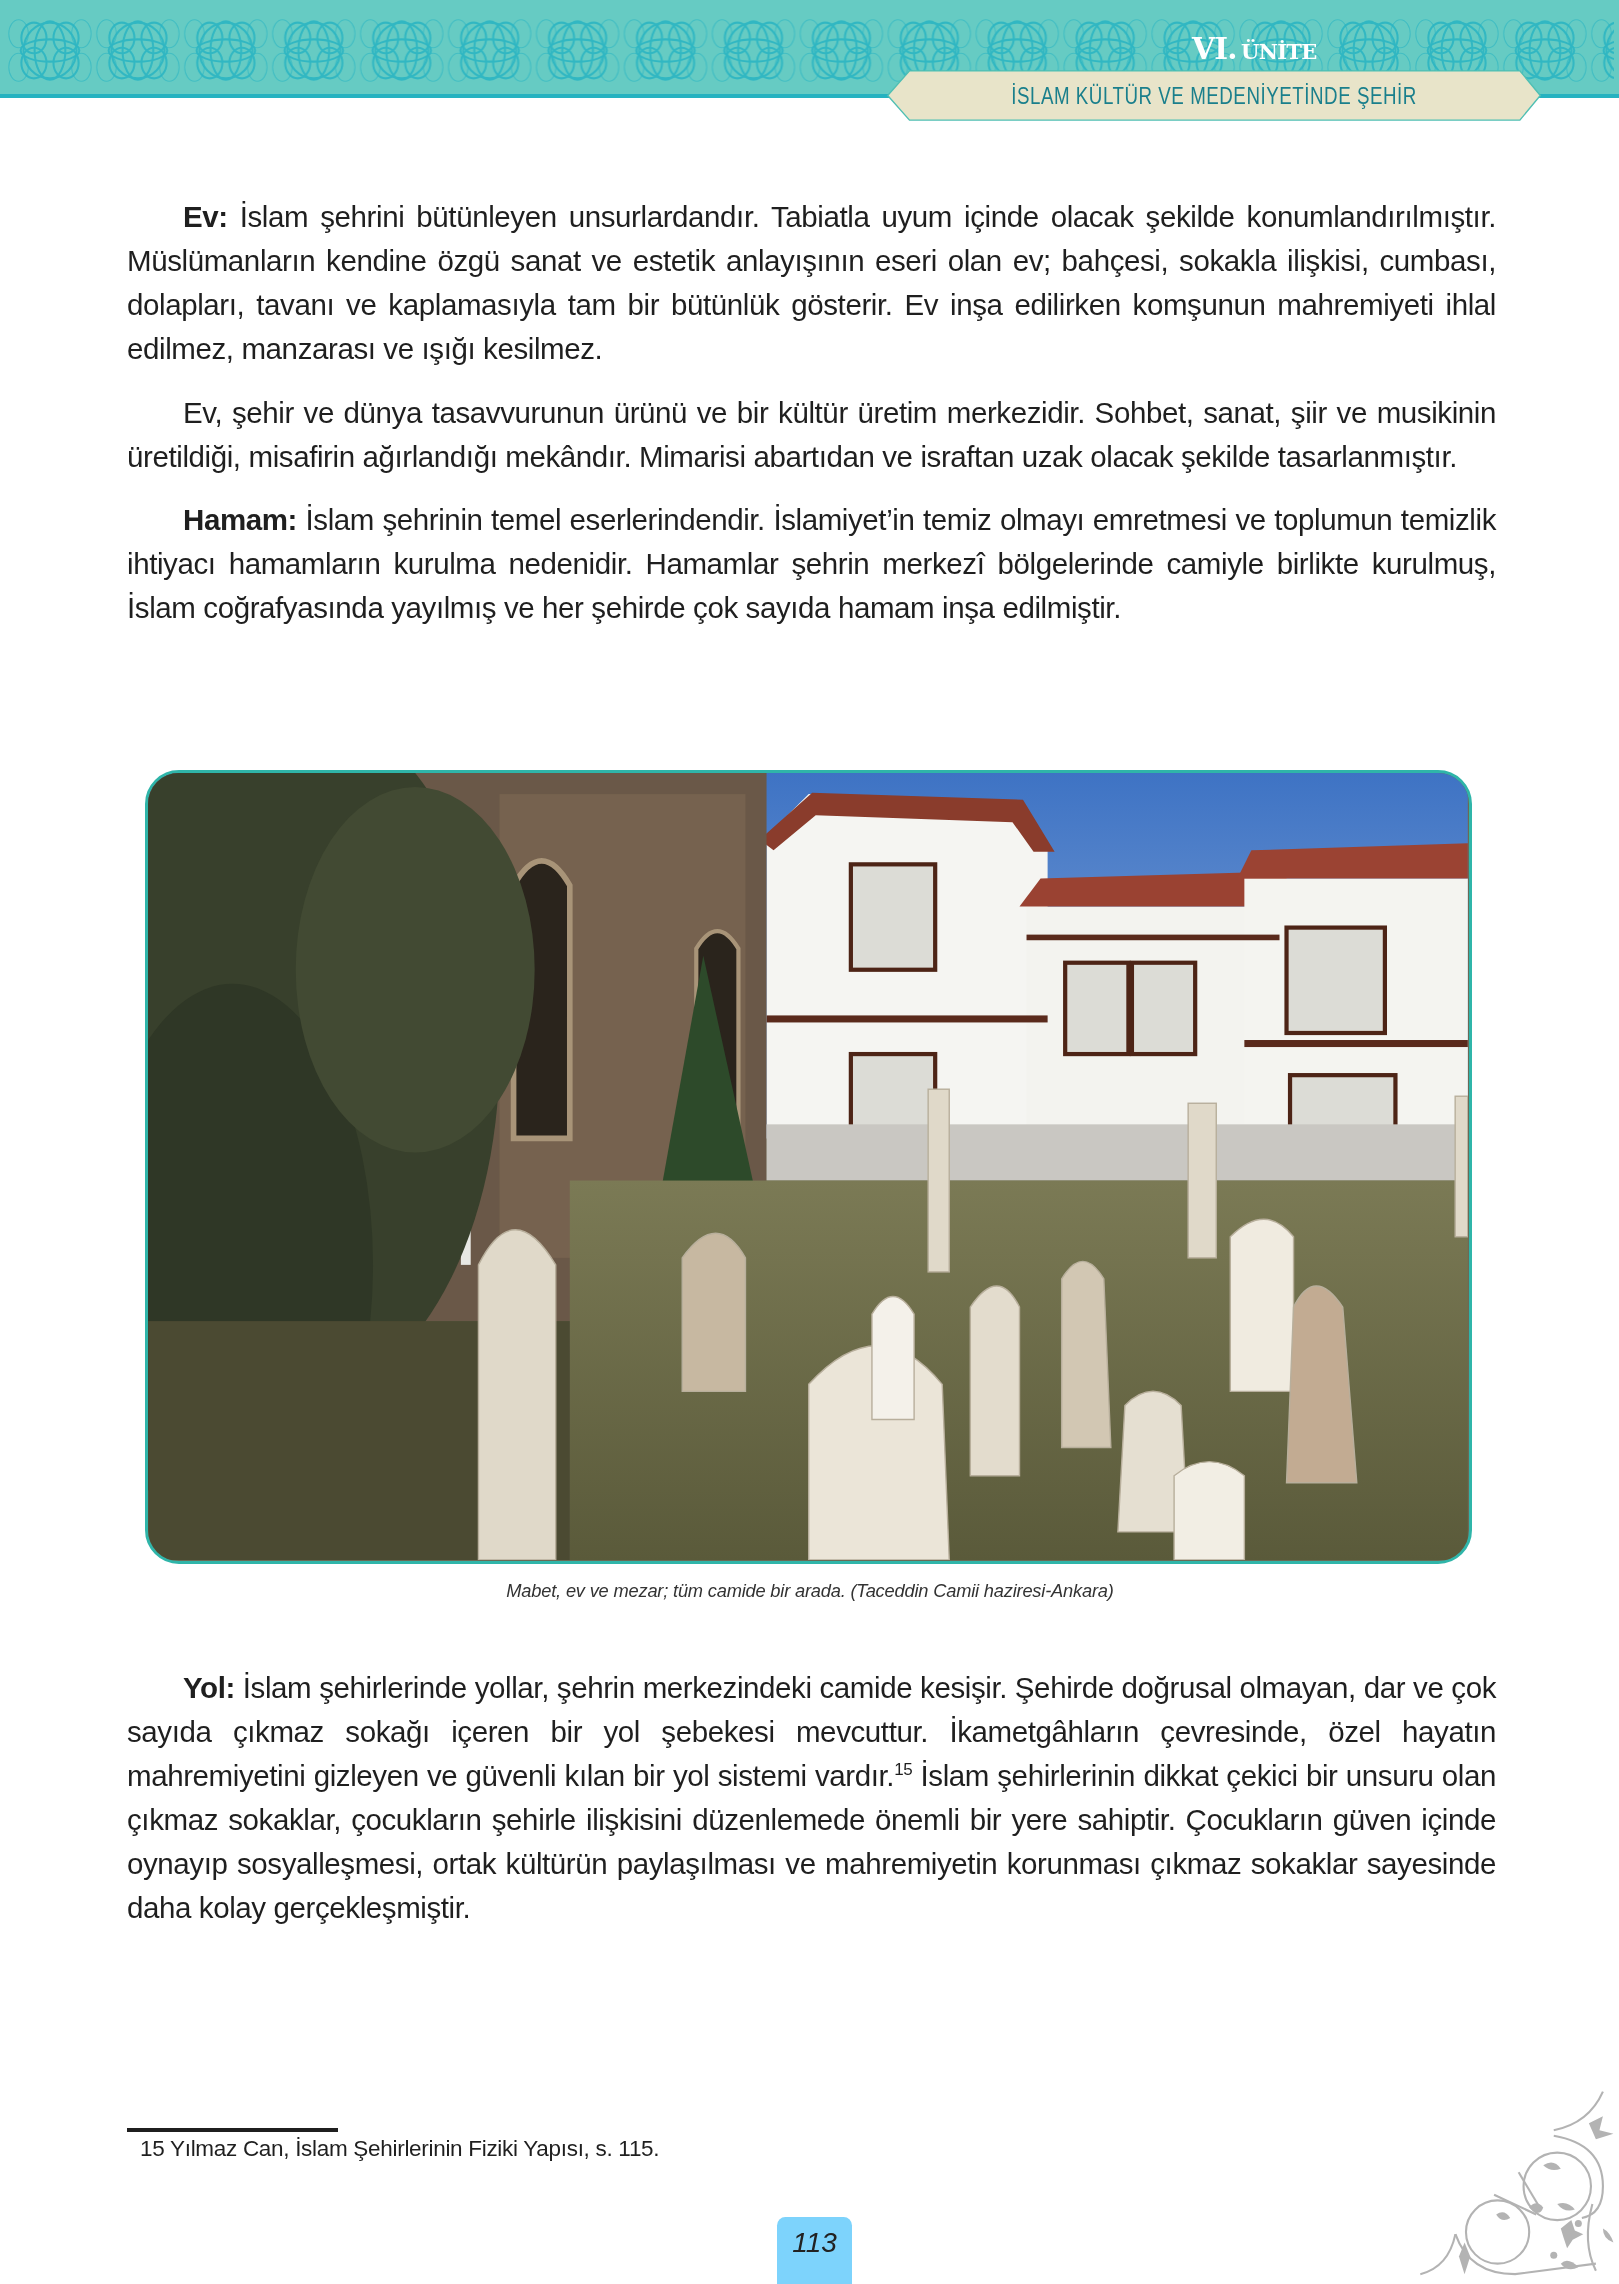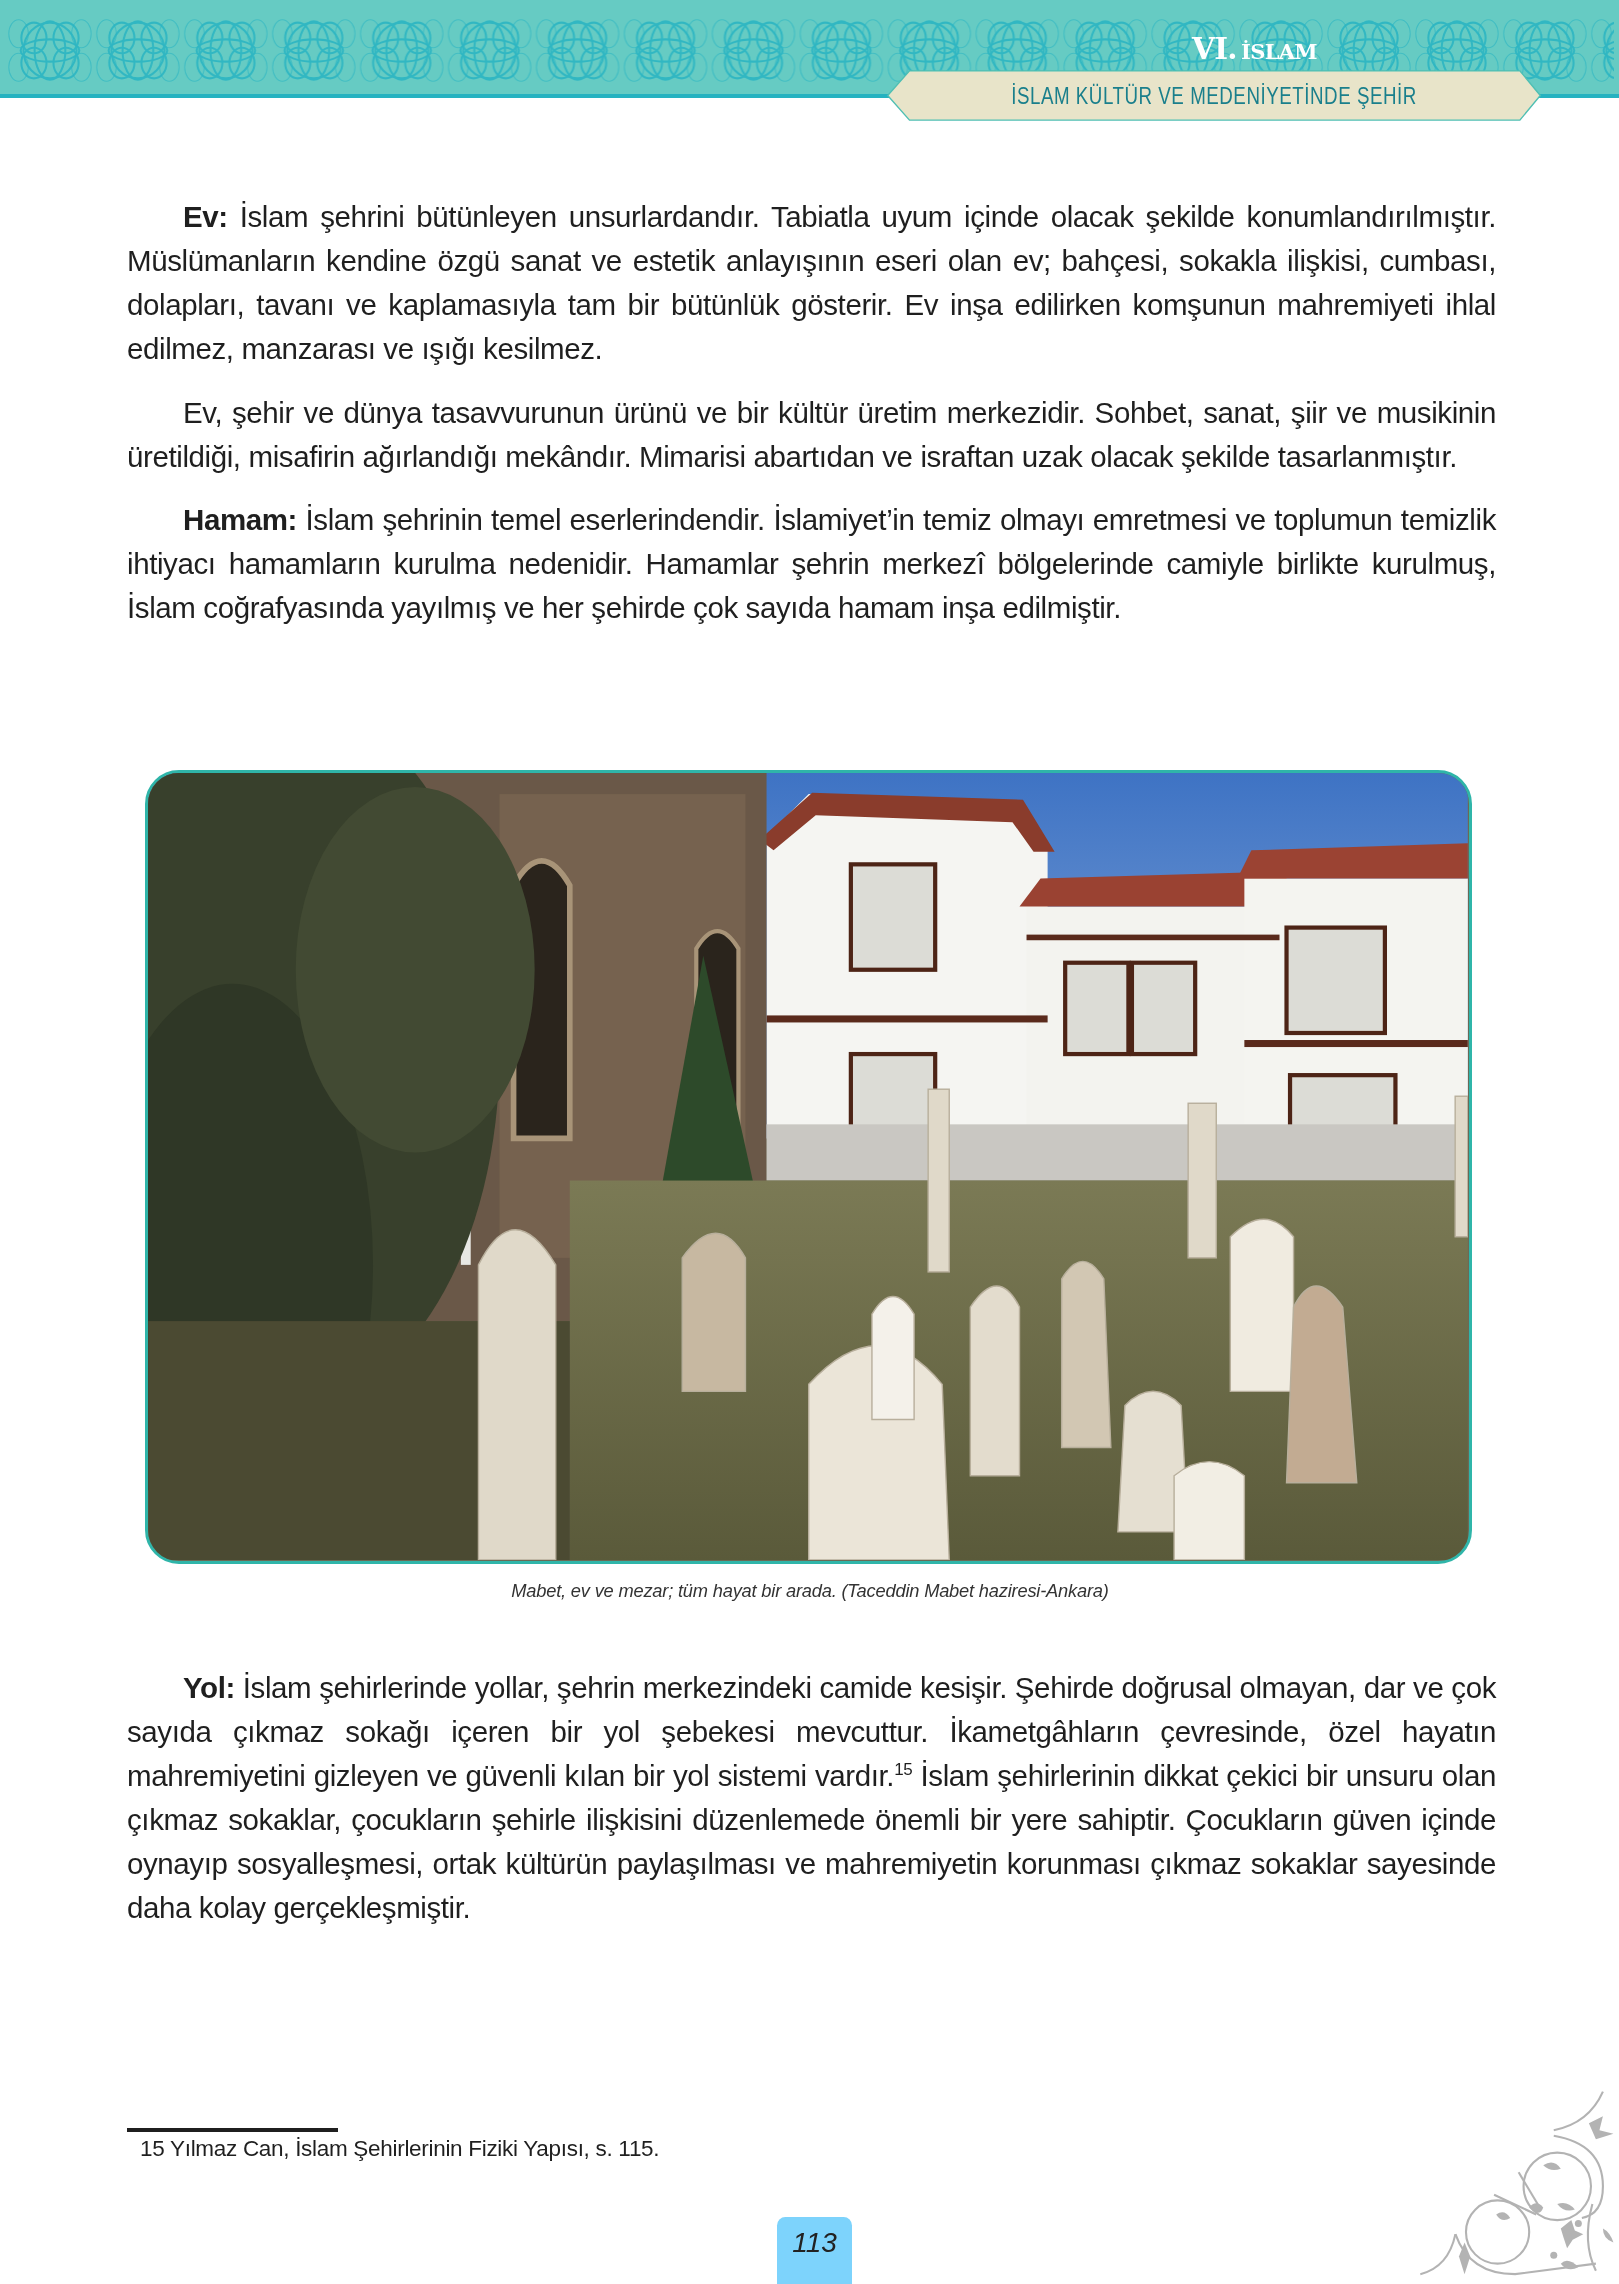--- a/index.html
+++ b/index.html
@@ -113,21 +113,21 @@
           <ellipse cx="108" cy="72" rx="14" ry="20"></ellipse>
         </g>
       </pattern>
     </defs>
     <rect x="0" y="0" width="2304" height="96" fill="url(#arab)"></rect>
   </svg>
   <div class="rule"></div>
 </div>
 
 <div class="unit-title">
-  <span class="num">VI.</span><span class="word">İSLAM</span>
+  <span class="num">VI.</span><span class="word">ÜNİTE</span>
 </div>
 
 <div class="chapter-banner">
   <svg width="654" height="51" viewBox="0 0 930 72">
     <polygon points="32,1 900,1 929,36 900,71 32,71 1,36" fill="#e8e4c9" stroke="#4fbfb3" stroke-width="2"></polygon>
   </svg>
   <div class="label">İSLAM KÜLTÜR VE MEDENİYETİNDE ŞEHİR</div>
 </div>
 
 <div class="content top">
@@ -198,21 +198,21 @@
       <path d="M1170,760 Q1210,700 1240,760 L1240,1000 L1170,1000 Z" fill="#e3dccd"></path>
       <path d="M1300,720 Q1330,670 1360,720 L1370,960 L1300,960 Z" fill="#d2c7b3"></path>
       <path d="M1540,660 Q1590,610 1630,660 L1630,880 L1540,880 Z" fill="#f0ebe0"></path>
       <path d="M1390,900 Q1430,860 1470,900 L1480,1080 L1380,1080 Z" fill="#e5dfd1"></path>
       <path d="M1630,760 Q1660,700 1700,760 L1720,1010 L1620,1010 Z" fill="#c2ab92"></path>
       <path d="M1460,1000 Q1510,960 1560,1000 L1560,1120 L1460,1120 Z" fill="#f2eee4"></path>
       <path d="M1030,770 Q1060,720 1090,770 L1090,920 L1030,920 Z" fill="#f4f1ea"></path>
     </g>
   </svg>
 </div>
-<div class="caption">Mabet, ev ve mezar; tüm hayat bir arada. (Taceddin Mabet haziresi-Ankara)</div>
+<div class="caption">Mabet, ev ve mezar; tüm camide bir arada. (Taceddin Camii haziresi-Ankara)</div>
 
 <div class="content bottom">
   <p class="para"><b>Yol:</b><span> İslam şehirlerinde yollar, şehrin merkezindeki camide kesişir. Şehirde doğrusal olmayan, dar ve çok sayıda çıkmaz sokağı içeren bir yol şebekesi mevcuttur. İkametgâhların çevresinde, özel hayatın mahremiyetini  gizleyen ve güvenli kılan bir yol sistemi vardır.</span><sup>15</sup><span> İslam şehirlerinin dikkat çekici bir unsuru olan çıkmaz sokaklar, çocukların şehirle ilişkisini düzenlemede önemli bir yere sahiptir. Çocukların güven içinde oynayıp sosyalleşmesi, ortak kültürün paylaşılması ve mahremiyetin korunması çıkmaz sokaklar sayesinde daha kolay gerçekleşmiştir.</span></p>
 </div>
 
 <div class="fn-rule"></div>
 <div class="footnote">15 Yılmaz Can, İslam Şehirlerinin Fiziki Yapısı, s. 115.</div>
 
 <div class="page-number">
   <span>113</span>

